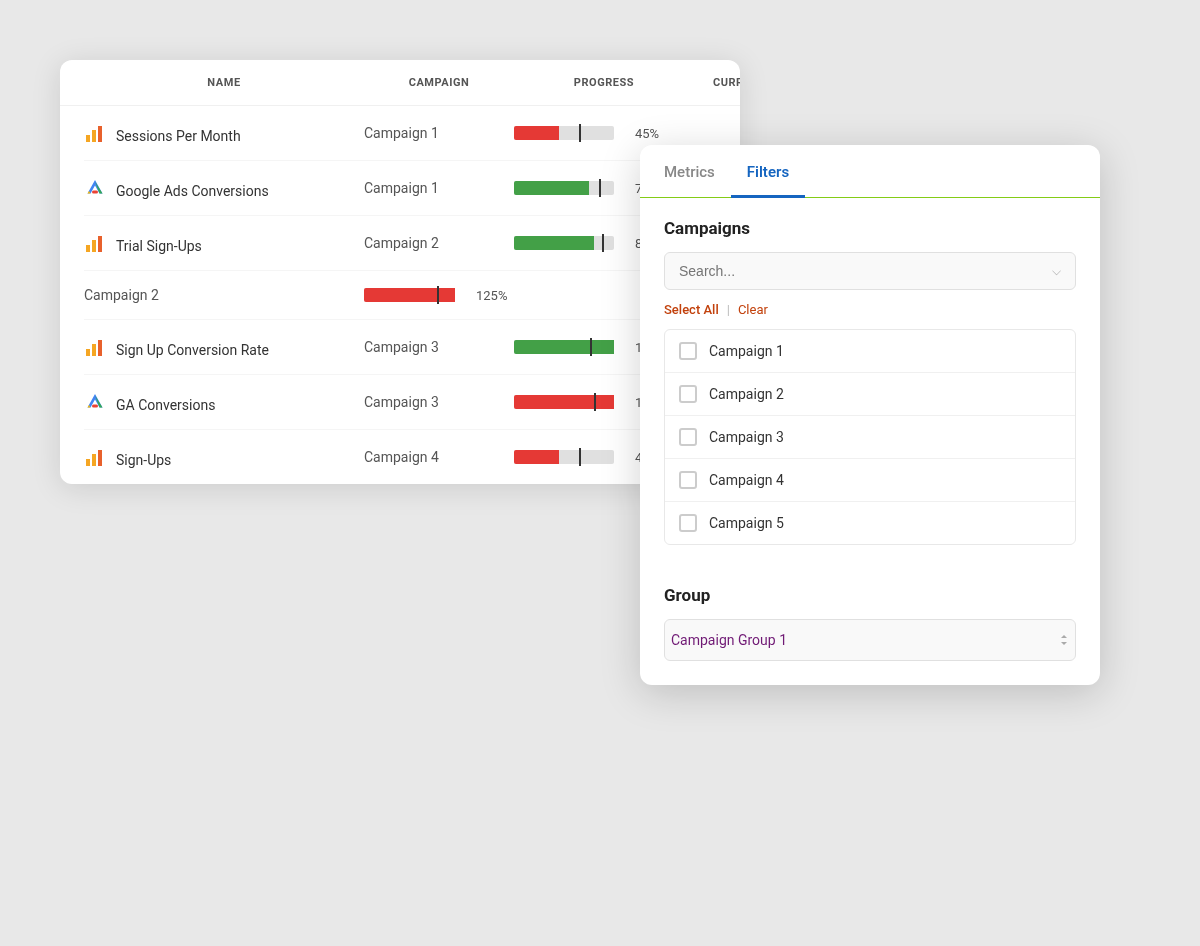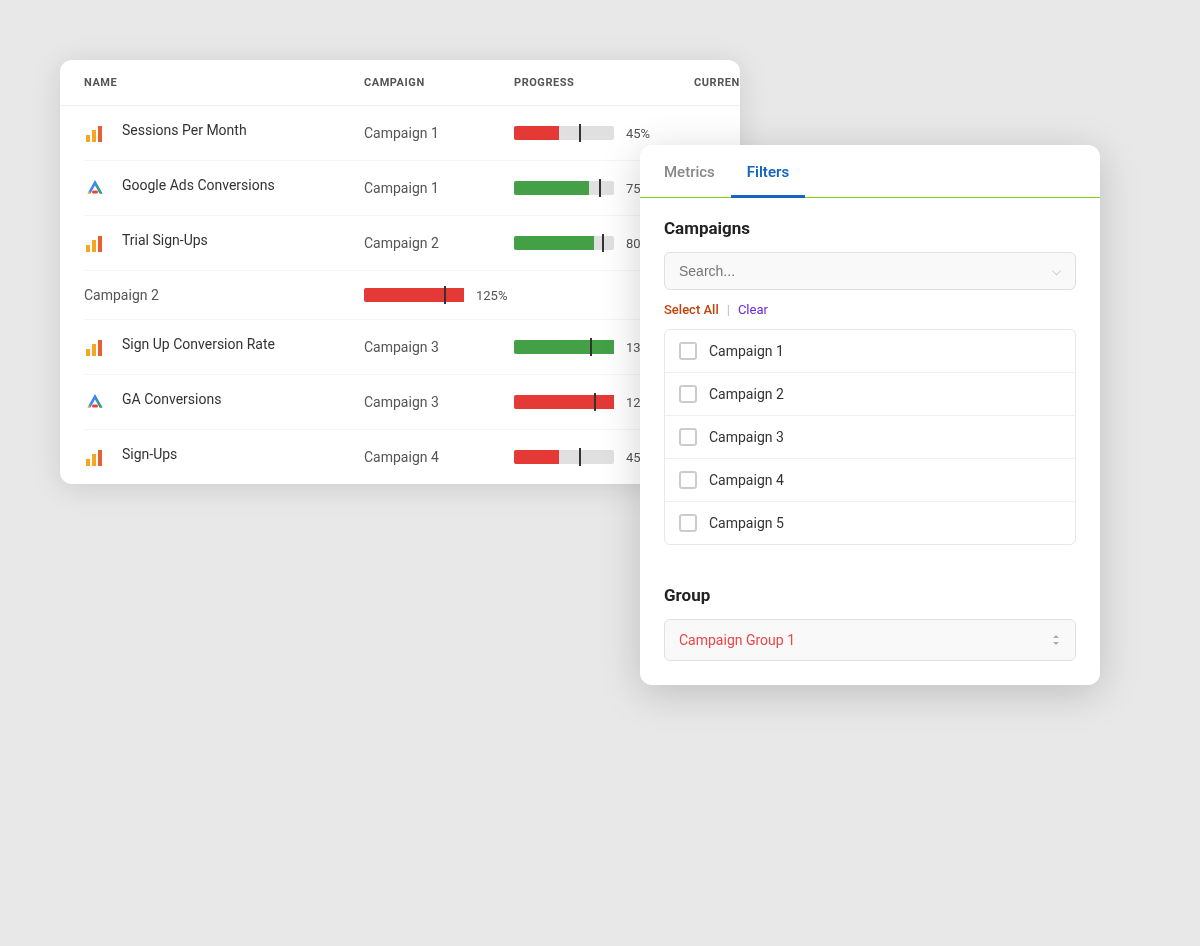--- a/index.html
+++ b/index.html
@@ -30,42 +30,43 @@
       padding: 16px 24px;
       border-bottom: 1px solid #f0f0f0;
     }
 
     .table-header-cell {
       font-size: 11px;
       font-weight: 700;
       color: #555;
       letter-spacing: 0.05em;
       text-transform: uppercase;
+      text-align: center;
     }
 
     .table-body {
       padding: 0 24px;
     }
 
     .table-row {
       display: grid;
       grid-template-columns: 280px 150px 180px 130px 80px 90px;
       align-items: center;
       padding: 16px 0;
       border-bottom: 1px solid #f5f5f5;
     }
 
     .table-row:last-child {
       border-bottom: none;
     }
 
     .name-cell {
       display: flex;
-      align-items: flex-start;
-      gap: 16px;
+      align-items: flex-end;
+      gap: 10px;
     }
 
     .metric-icon {
       width: 22px;
       height: 22px;
       flex-shrink: 0;
       display: flex;
       align-items: center;
       justify-content: center;
     }
@@ -76,21 +77,21 @@
     }
 
     .campaign-cell {
       font-size: 14px;
       color: #555;
     }
 
     .progress-cell {
       display: flex;
       align-items: center;
-      gap: 8px;
+      gap: 17px;
     }
 
     .progress-bar-container {
       width: 100px;
       height: 14px;
       display: flex;
       align-items: center;
       position: relative;
       background: #e0e0e0;
       border-radius: 2px;
@@ -212,21 +213,21 @@
       color: #c2410c;
       cursor: pointer;
       font-weight: 500;
     }
 
     .divider-text {
       color: #bbb;
     }
 
     .clear-btn {
-      color: #6d28d9;
+      color: #c2410c;
       cursor: pointer;
     }
 
     .campaign-list {
       border: 1px solid #e8e8e8;
       border-radius: 6px;
       overflow: hidden;
       margin-bottom: 20px;
     }
 
@@ -265,23 +266,23 @@
       font-size: 17px;
       font-weight: 700;
       color: #222;
       margin-bottom: 14px;
     }
 
     .group-select {
       width: 100%;
       border: 1px solid #e0e0e0;
       border-radius: 6px;
-      padding: 12px 14px;
+      padding: 12px 6px;
       font-size: 14px;
-      color: #ef4444;
+      color: #701a75;
       background: #f9f9f9;
       display: flex;
       align-items: center;
       justify-content: space-between;
       cursor: pointer;
     }
 
     .group-select-chevron {
       color: #aaa;
       font-size: 12px;

